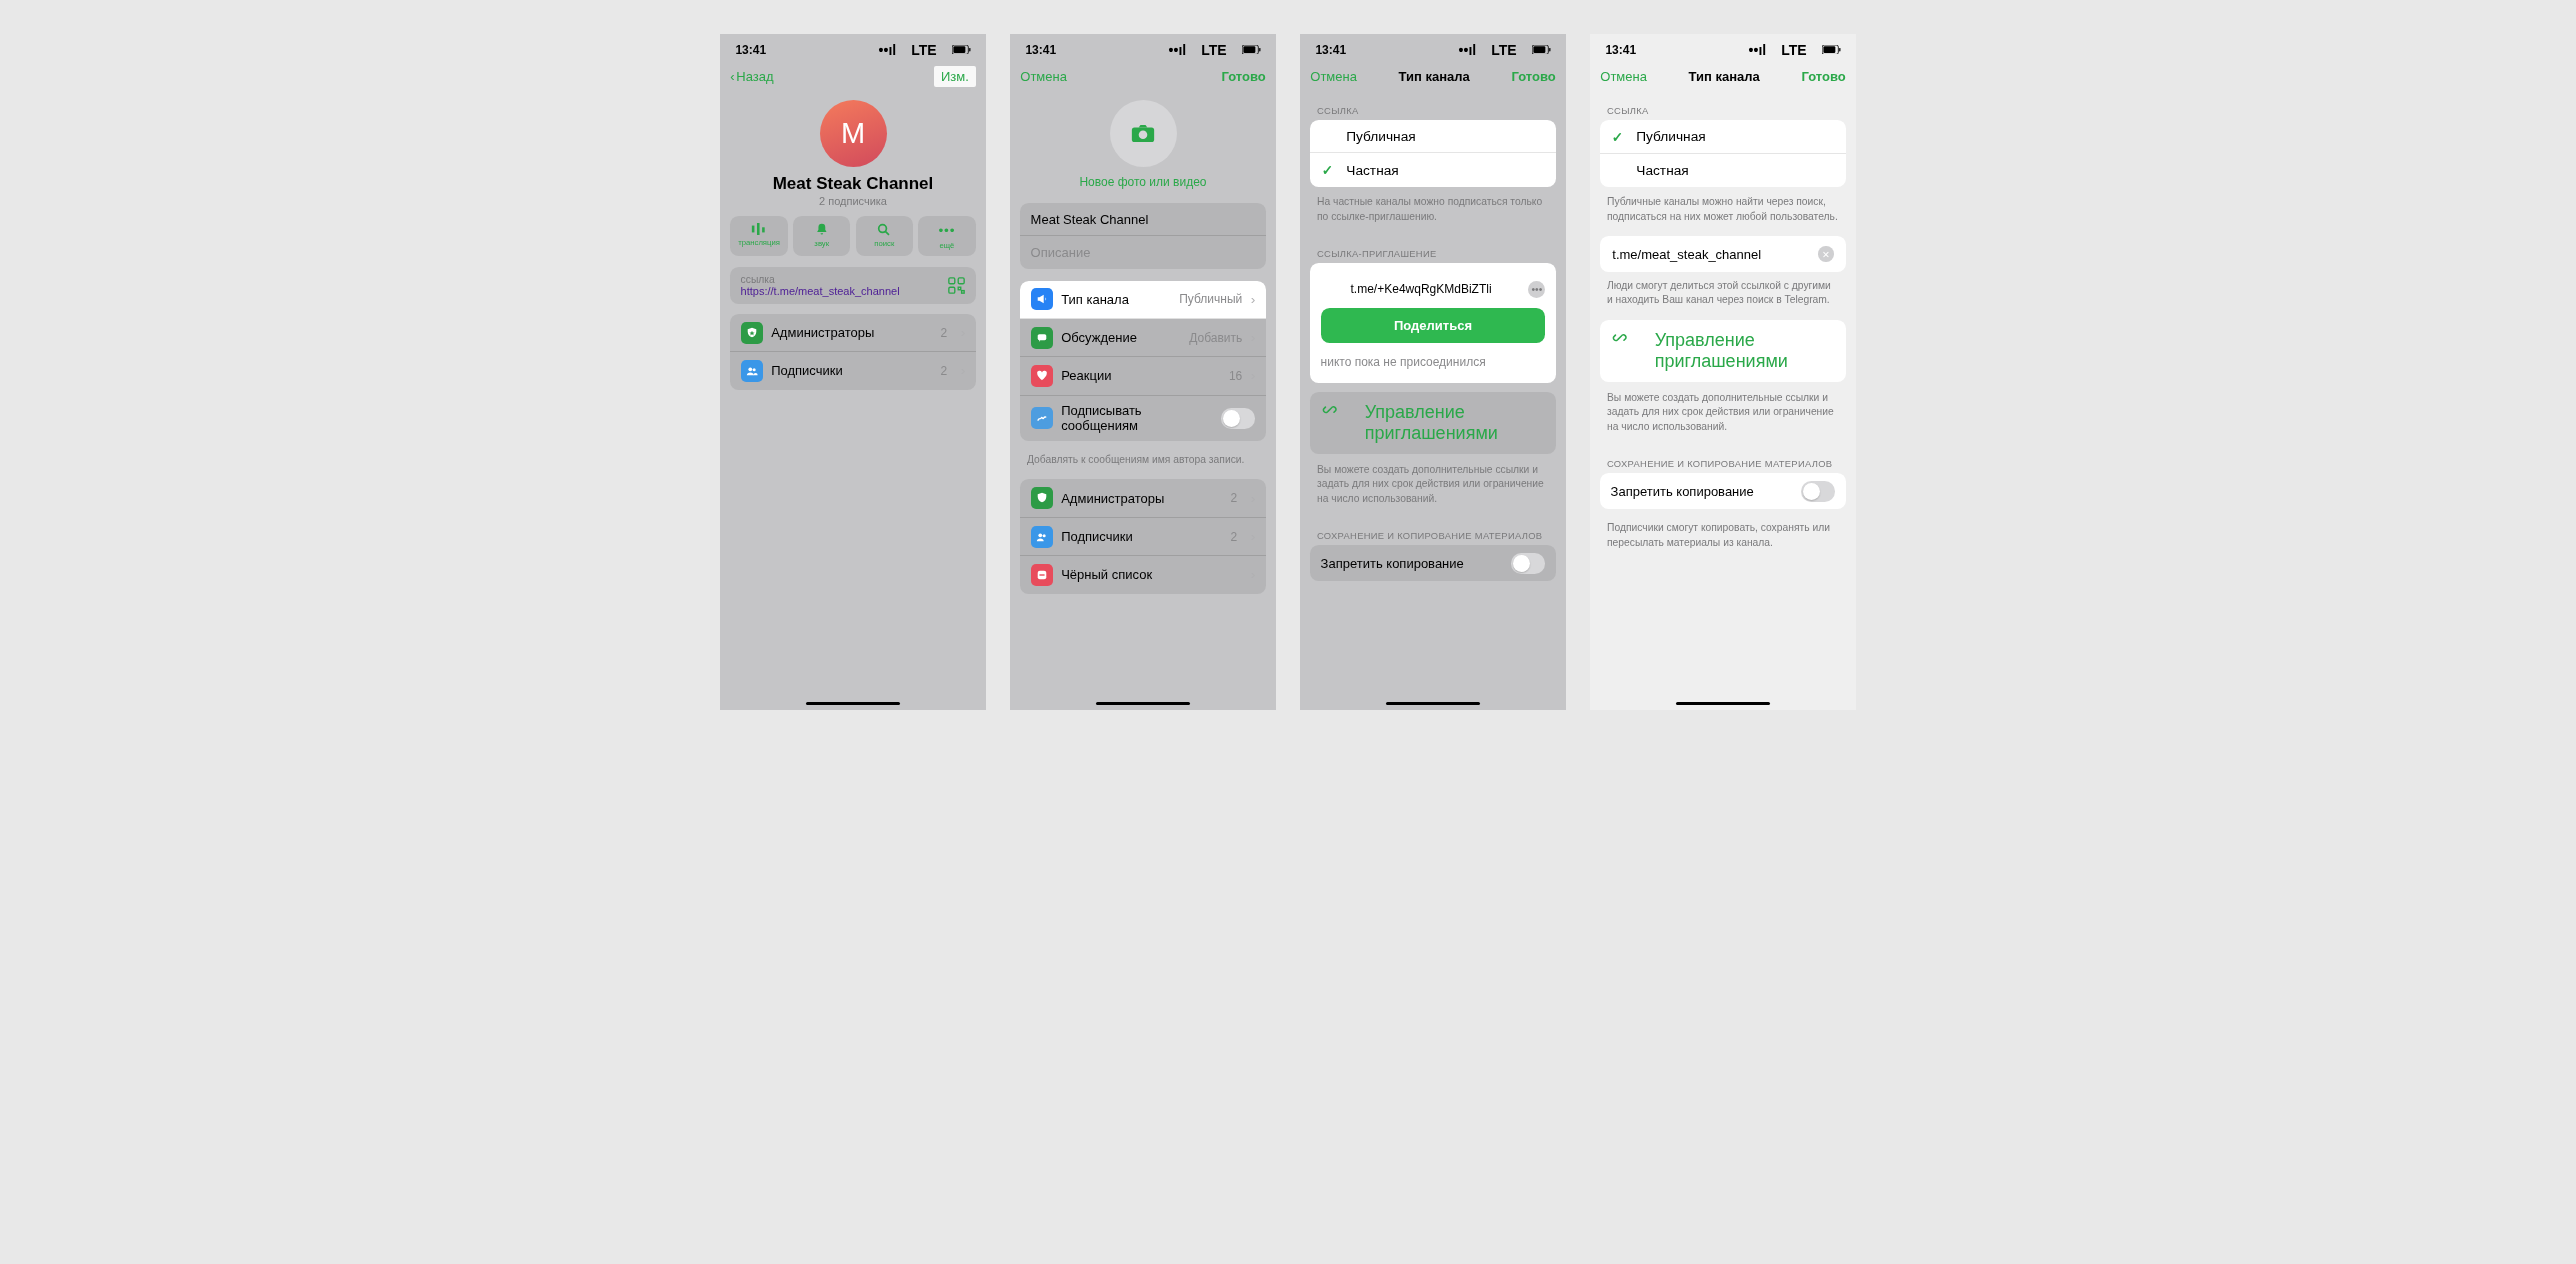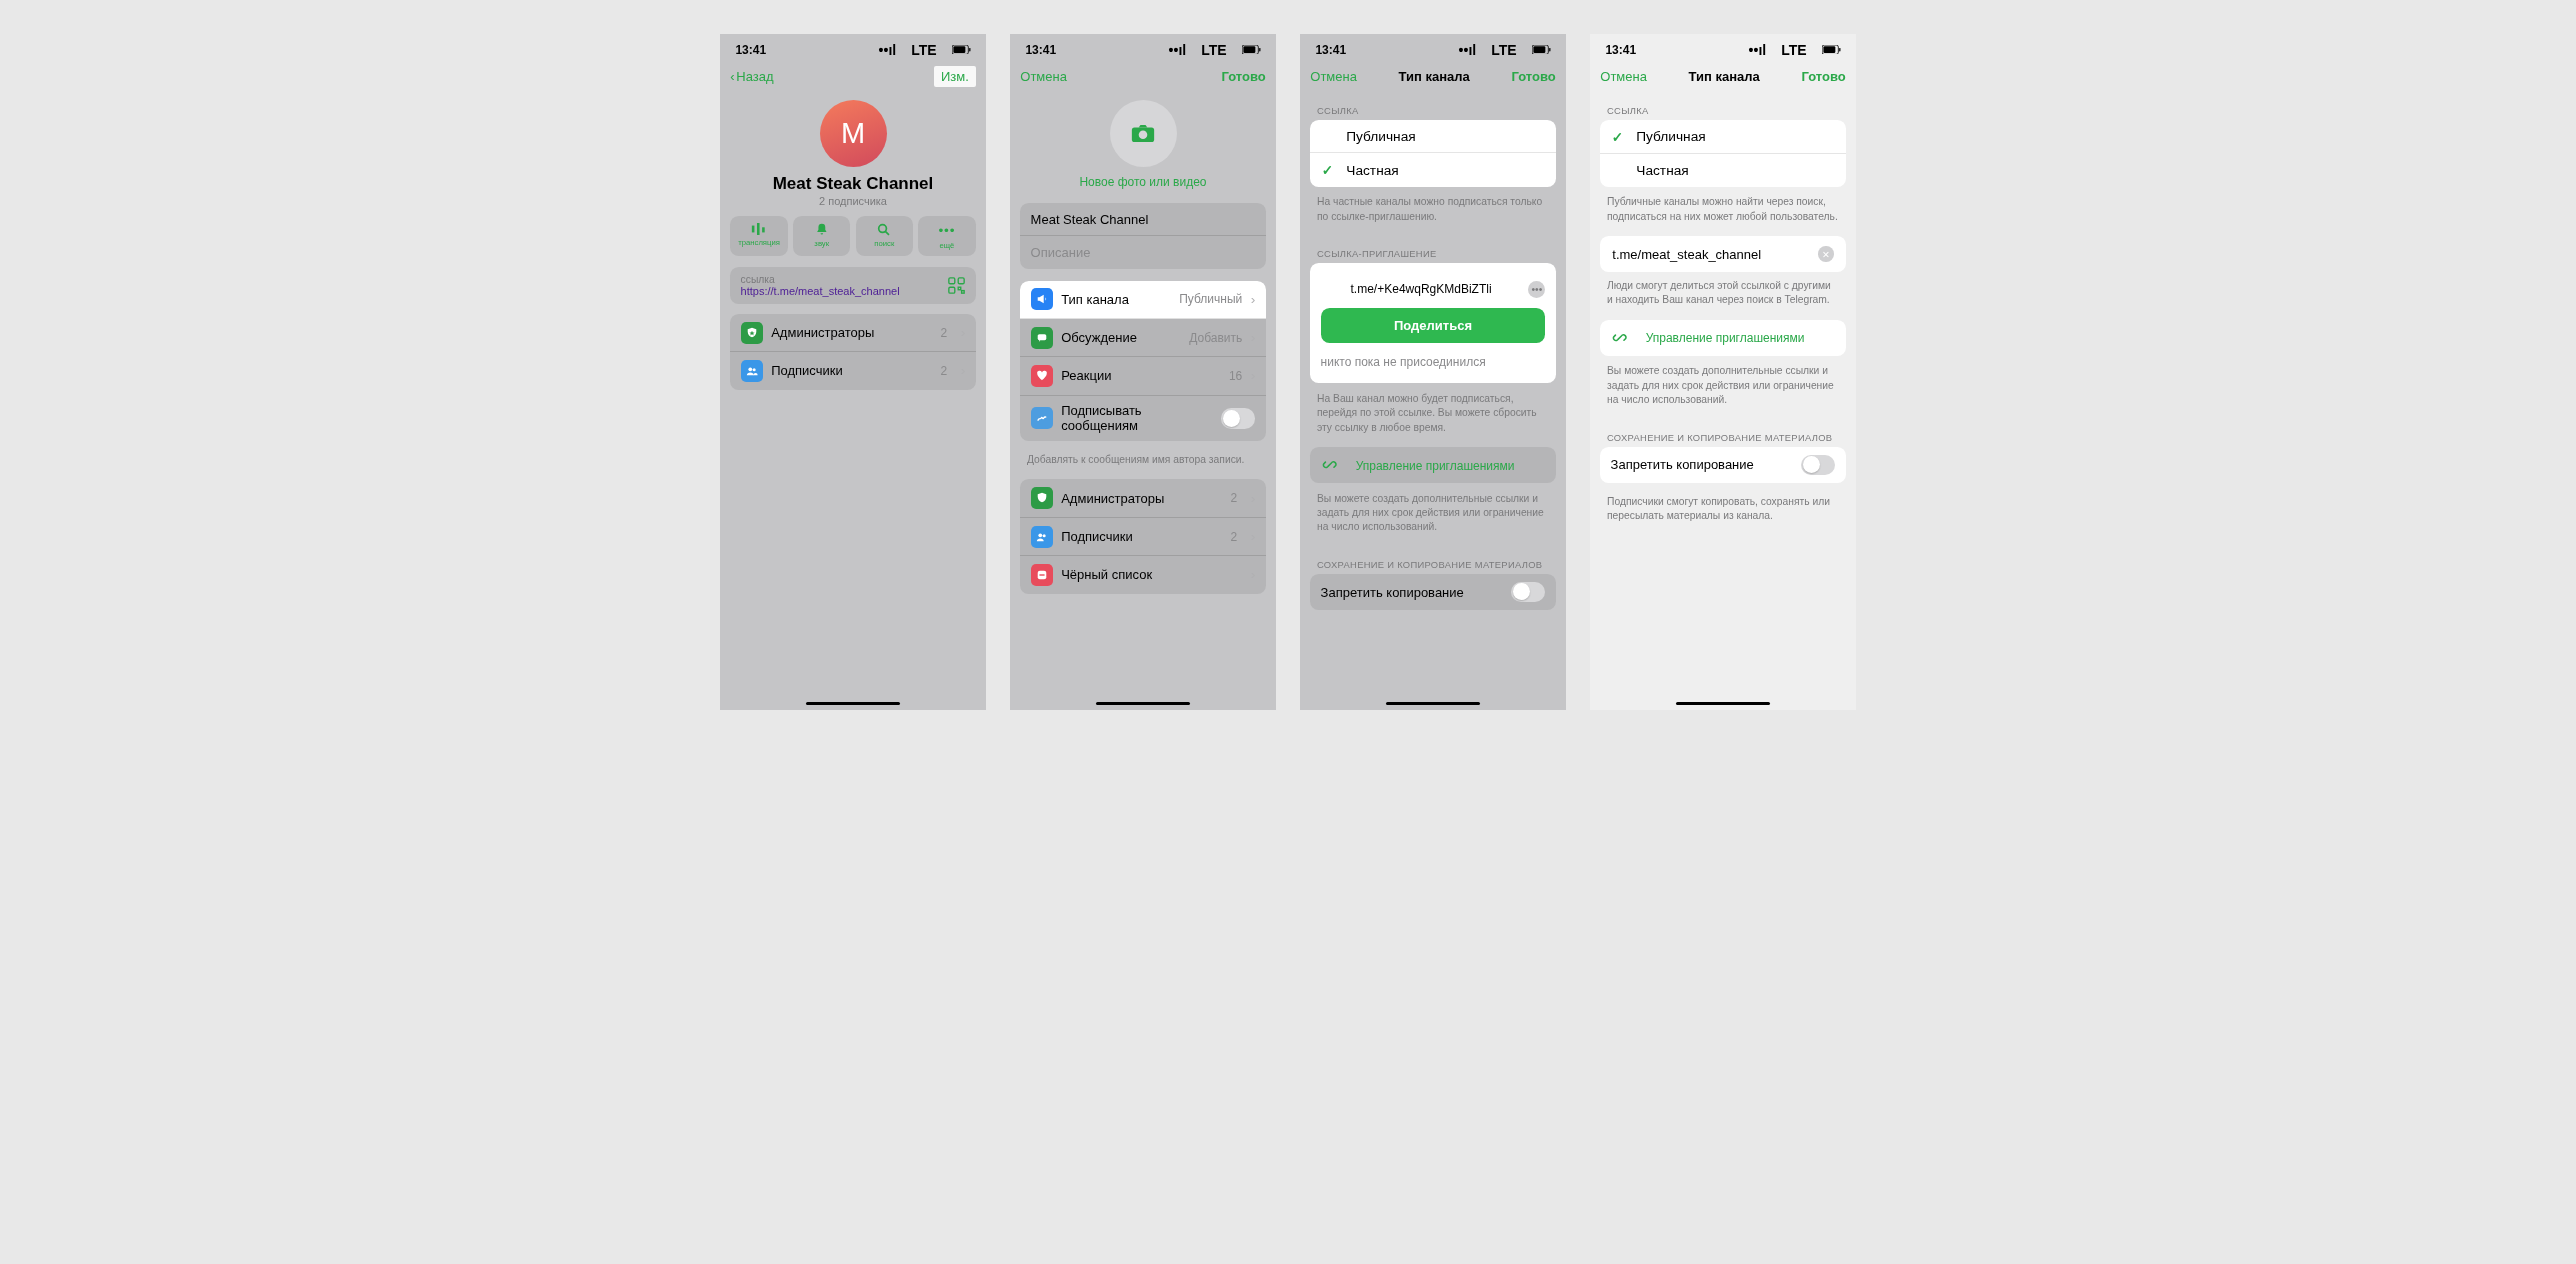--- a/index.html
+++ b/index.html
@@ -99,21 +99,21 @@
     .new-photo-link { text-align: center; color: #2aa849; font-size: 12px; margin: 8.6px 0 13.7px; cursor: pointer; }
     .highlight { background: #fff !important; }
     .check-row { display: flex; align-items: center; padding: 8.6px 10.3px; border-bottom: 0.4px solid rgba(0,0,0,0.1); cursor: pointer; gap: 12px; }
     .check-row:last-child { border-bottom: none; }
     .check-mark { width: 13.7px; color: #2aa849; font-weight: bold; text-align: center; }
     .invite-card { margin: 0 10.3px 8.6px; background: #fff; border-radius: 8.6px; padding: 10.3px; }
     .invite-link-box { text-align: center; font-size: 12px; padding: 6.9px 0 10.3px; display: flex; align-items: center; justify-content: center; gap: 6.9px; }
     .share-btn { background: #2fb850; color: #fff; font-weight: 600; font-size: 13px; padding: 10.3px; border-radius: 8.6px; text-align: center; cursor: pointer; }
     .nobody-joined { text-align: left; color: #8a8a8c; font-size: 12px; padding: 12px 0 3.4px; }
     .more-dots { width: 17px; height: 17px; background: #cfcfd1; border-radius: 50%; display: flex; align-items: center; justify-content: center; color: #7a7a7c; font-size: 10.3px; }
-    .manage-invite { margin: 0 10.3px 8.6px; background: #b5b5b7; border-radius: 8.6px; padding: 10.3px 12px; display: flex; align-items: flex-end; gap: 18px; color: #2aa849; font-size: 12px; cursor: pointer; }
+    .manage-invite { margin: 0 10.3px 8.6px; background: #b5b5b7; border-radius: 8.6px; padding: 10.3px 12px; display: flex; align-items: flex-start; gap: 27px; color: #2aa849; font-size: 18px; cursor: pointer; }
     .url-input-row { margin: 0 10.3px 6.9px; background: #fff; border-radius: 8.6px; padding: 10.3px 12px; display: flex; align-items: center; justify-content: space-between; font-size: 13px; }
     .clear-btn { width: 15.4px; height: 15.4px; background: #cfcfd1; border-radius: 50%; display: flex; align-items: center; justify-content: center; color: #fff; font-size: 9.4px; cursor: pointer; }
     .whitebg-group { background: #fff; border-radius: 8.6px; margin: 0 10.3px 8.6px; overflow: hidden; }
     .phone-light { background: #efefef; }
     .phone-light .cell-group, .phone-light .input-group, .phone-light .link-card, .phone-light .action-btn, .phone-light .manage-invite { background: #fff; }
     .bignum .cell-value { margin-right: 5.1px; }
     svg { display: block; }
   </style>
 </head>
 <body>
@@ -373,21 +373,20 @@
     <div class="footer-text">На частные каналы можно подписаться только по ссылке-приглашению.</div>
     <div class="header-text">ССЫЛКА-ПРИГЛАШЕНИЕ</div>
     <div class="invite-card">
       <div class="invite-link-box">
         <span style="flex:1;text-align:center">t.me/+Ke4wqRgKMdBiZTli</span>
         <span class="more-dots">•••</span>
       </div>
       <div class="share-btn">Поделиться</div>
       <div class="nobody-joined">никто пока не присоединился</div>
     </div>
-    <div class="footer-text">На Ваш канал можно будет подписаться, перейдя по этой ссылке. Вы можете сбросить эту ссылку в любое время.</div>
     <div class="manage-invite">
       <span>
         <svg width="15.4" height="15.4" viewBox="0 0 18 18">
             <path d="M7 11l4-4M6 12a3 3 0 0 1-4-4l2-2M12 6a3 3 0 0 1 4 4l-2 2" stroke="#2aa849" stroke-width="1.8" fill="none" stroke-linecap="round"></path>
           </svg>
       </span>
       <span>Управление приглашениями</span>
     </div>
     <div class="footer-text">Вы можете создать дополнительные ссылки и задать для них срок действия или ограничение на число использований.</div>
     <div class="header-text">СОХРАНЕНИЕ И КОПИРОВАНИЕ МАТЕРИАЛОВ</div>

